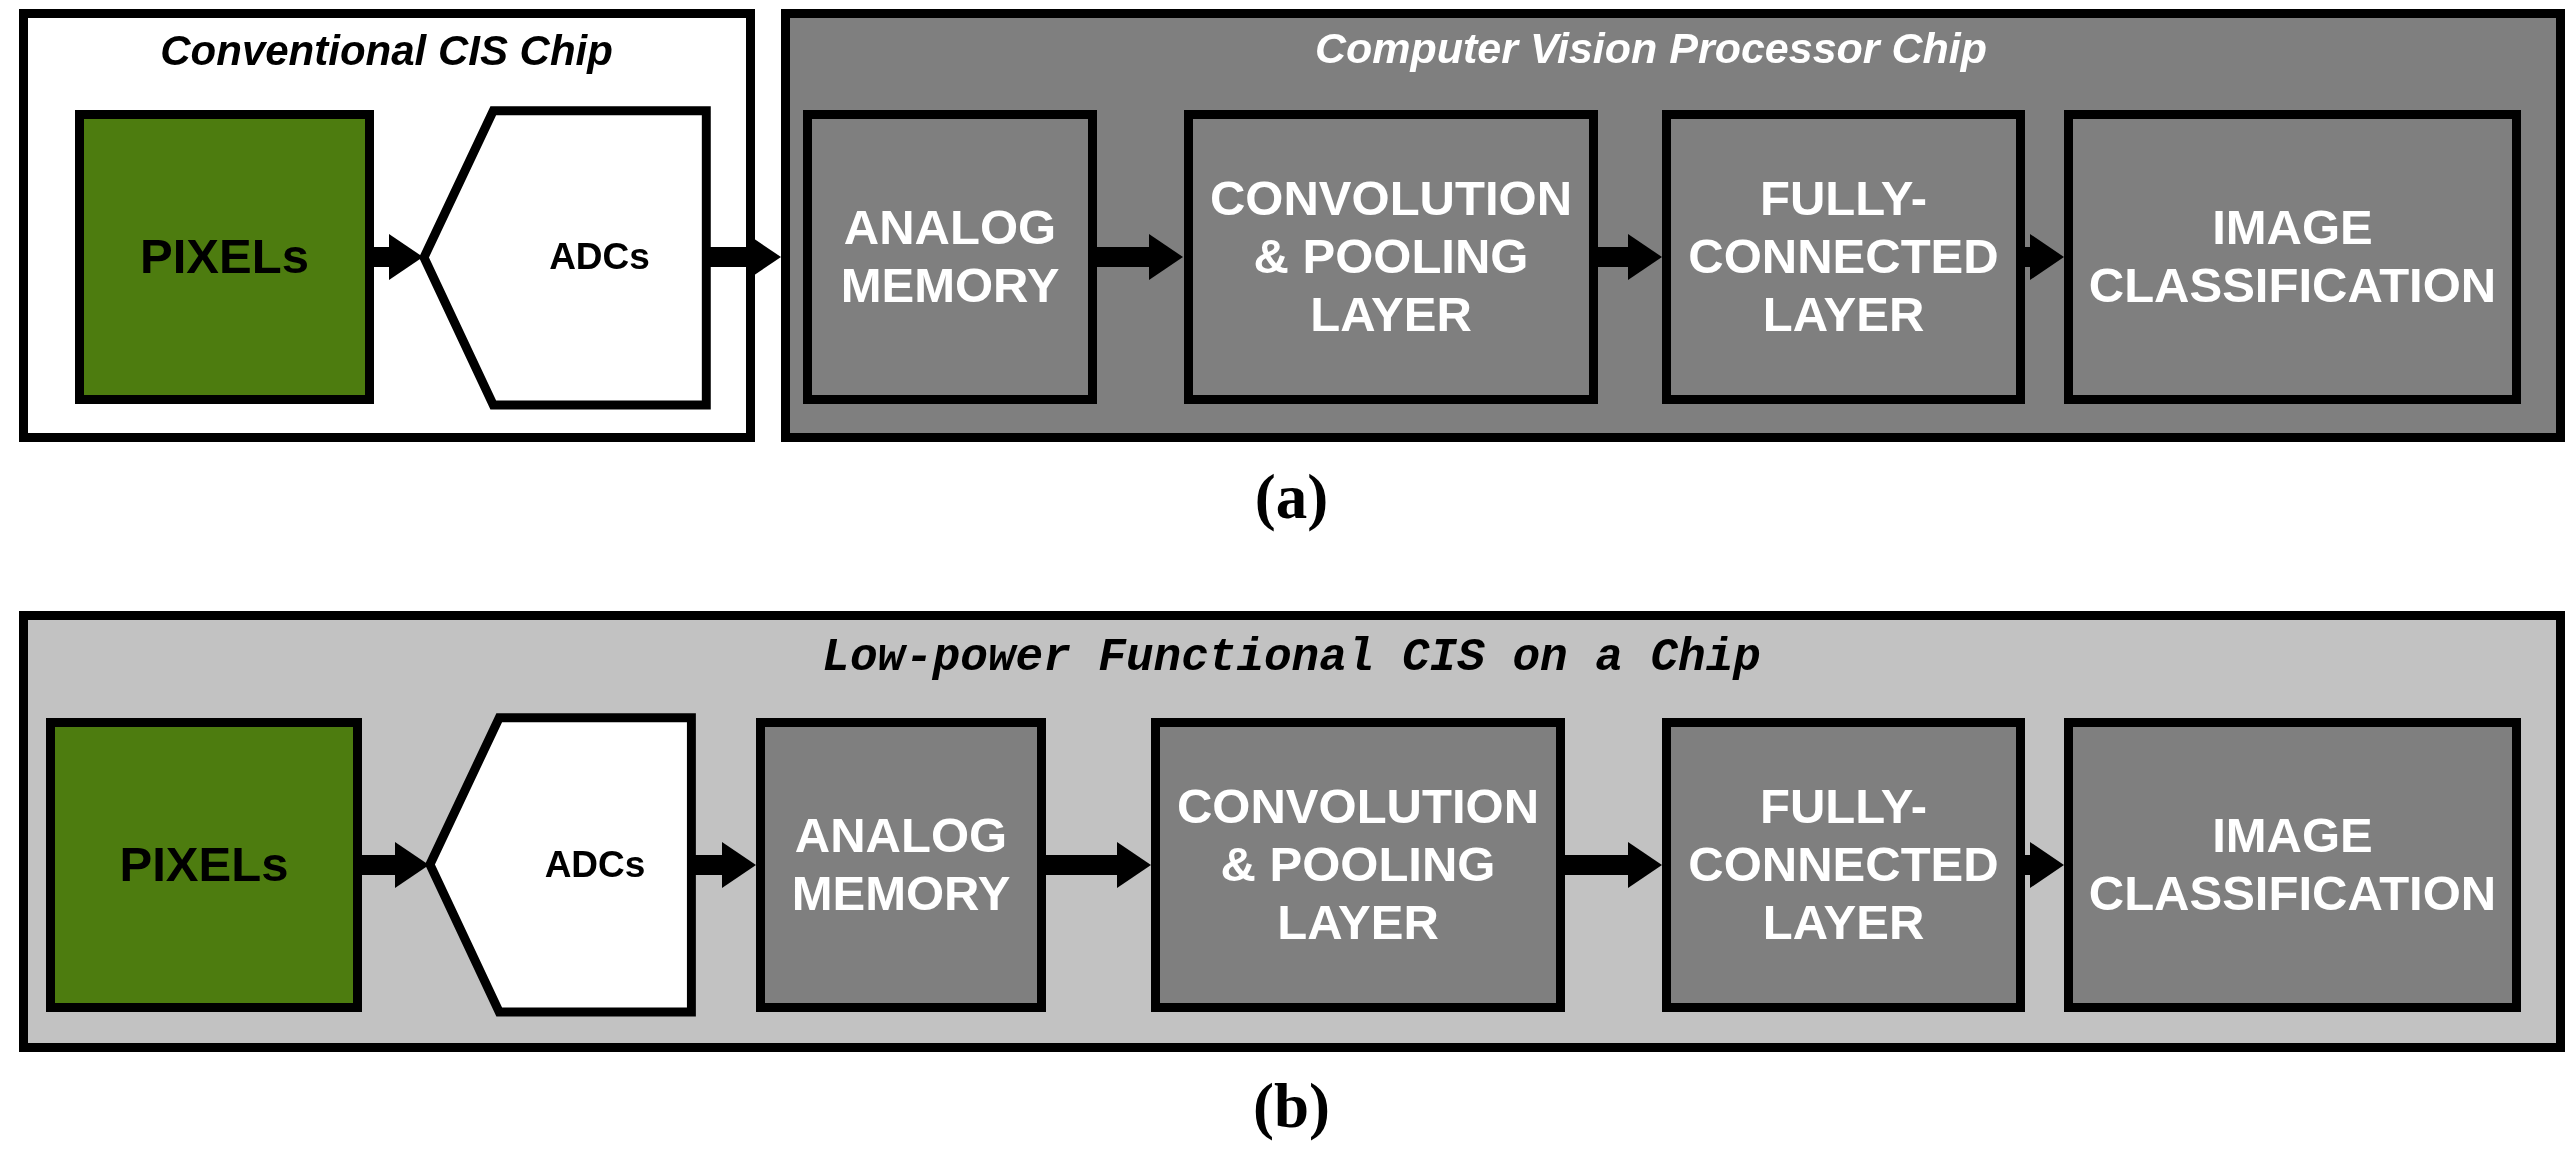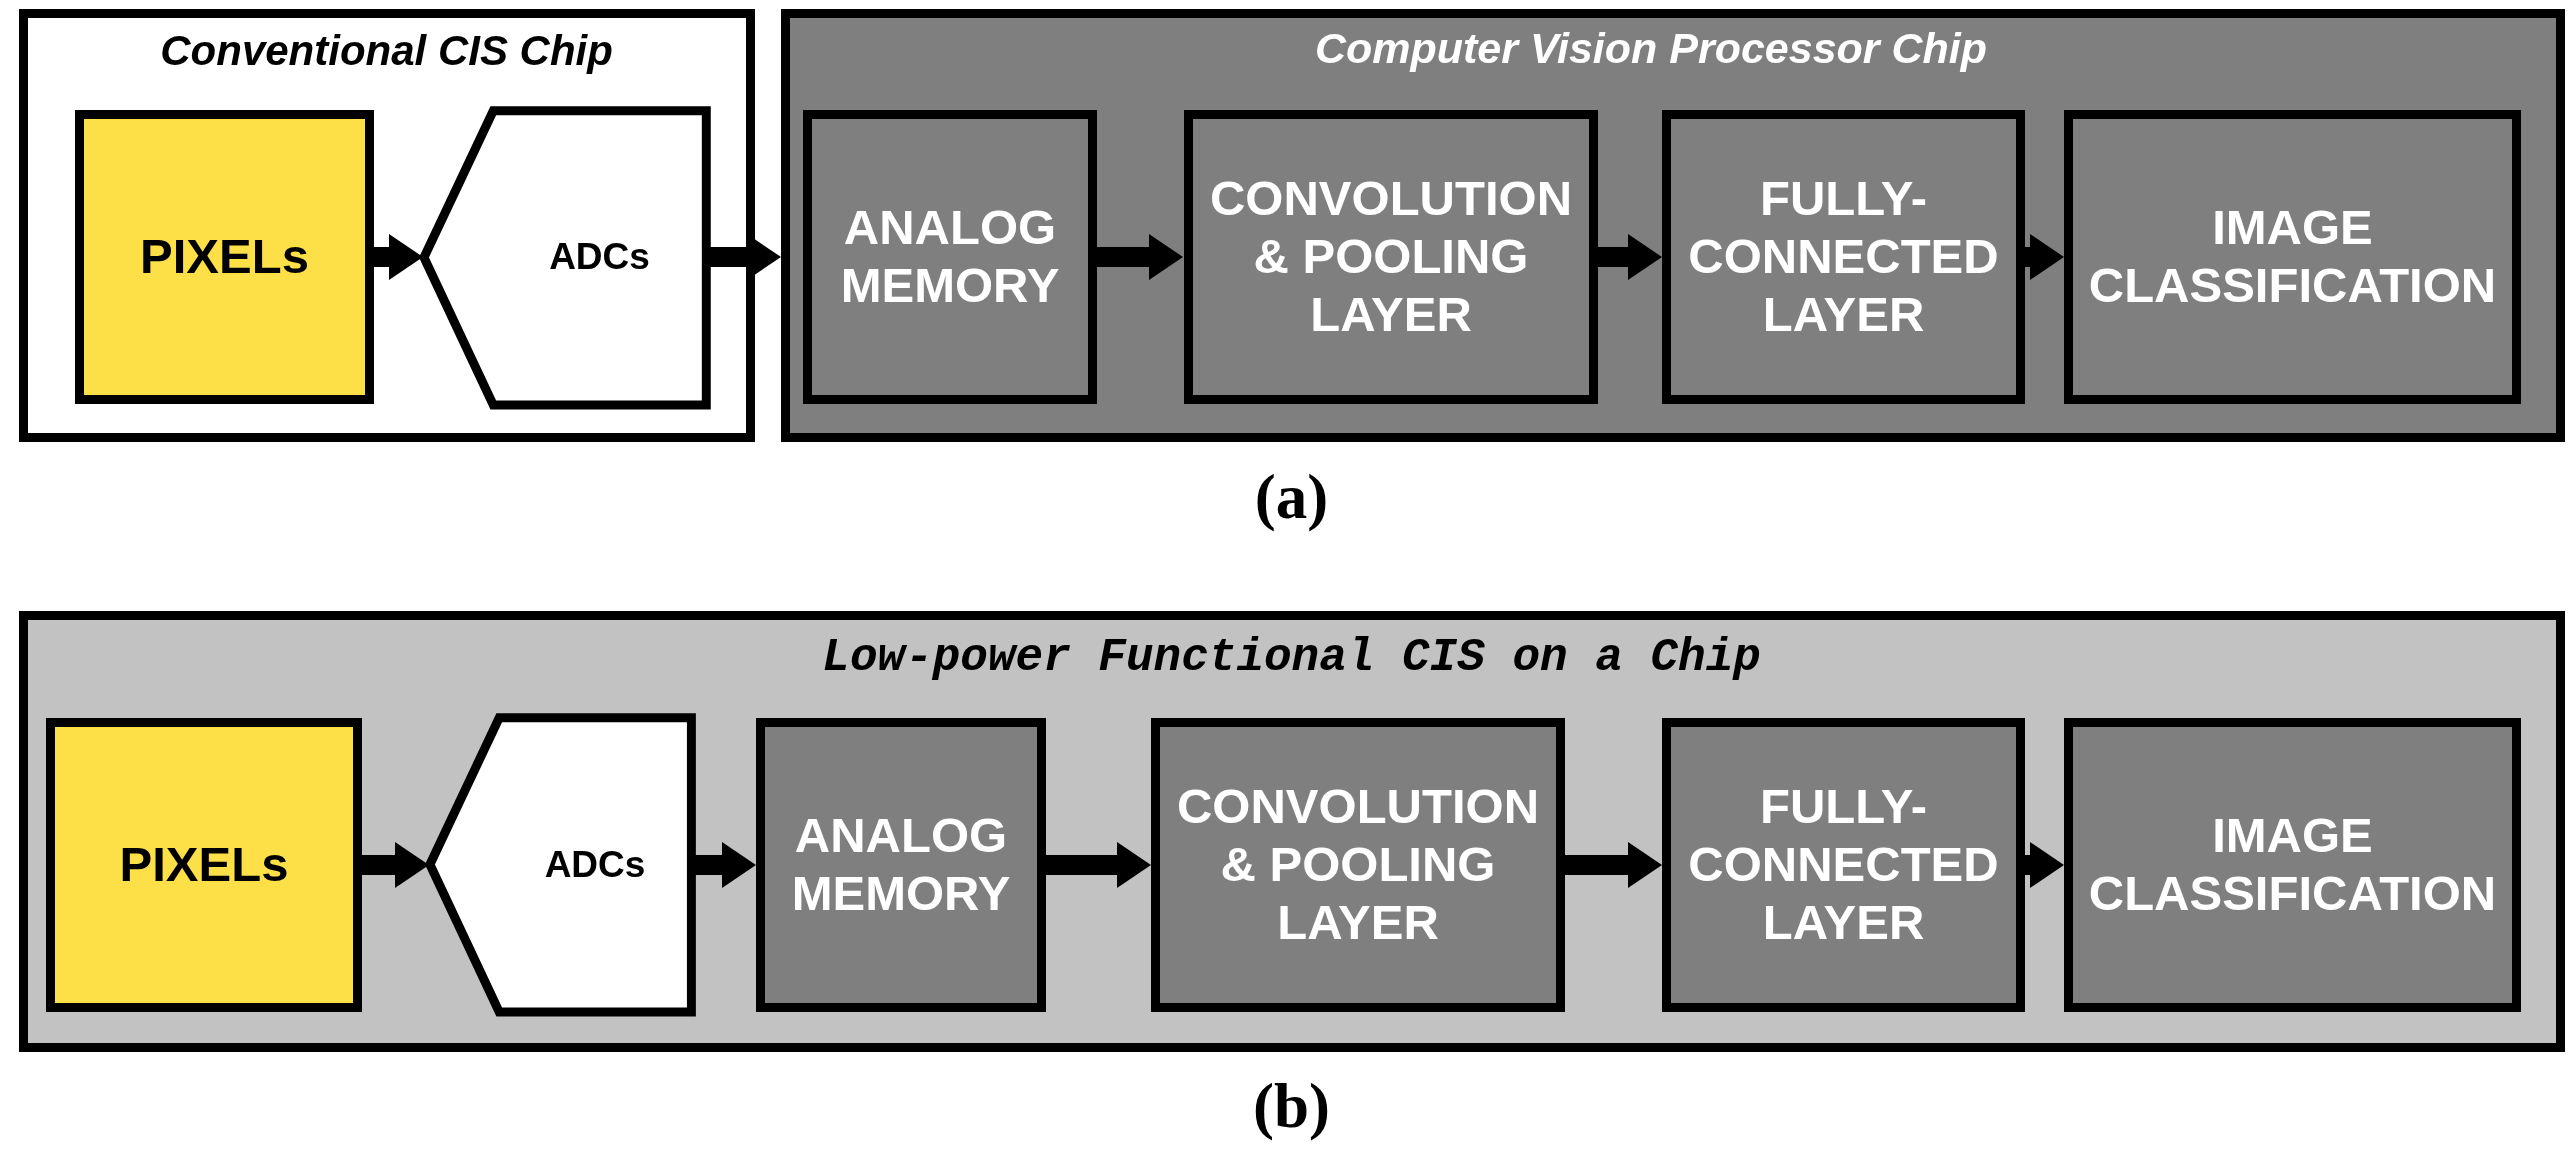--- a/index.html
+++ b/index.html
@@ -5,21 +5,21 @@
   html,body{margin:0;padding:0;background:#ffffff;}
   #canvas{position:relative;width:2576px;height:1154px;background:#ffffff;overflow:hidden;
           font-family:"Liberation Sans",sans-serif;}
   .panel{position:absolute;box-sizing:border-box;border:9px solid #000;}
   .panel.white{background:#ffffff;}
   .panel.dark{background:#7F7F7F;}
   .panel.light{background:#C2C2C2;}
   .block{position:absolute;box-sizing:border-box;border:9px solid #000;
          display:flex;align-items:center;justify-content:center;text-align:center;
          font-weight:bold;font-size:49px;line-height:1.18;white-space:pre-line;}
-  .block.white{background:#fde047;color:#000;}
+  .block.white{background:#4d7c0f;color:#000;}
   .block.dark{background:#7F7F7F;color:#fff;}
   .chip-title{position:absolute;text-align:center;font-style:italic;font-weight:bold;color:#000;}
   .chip-title.on-dark{color:#fff;}
   .adc-label{position:absolute;display:flex;align-items:center;justify-content:center;
              font-weight:bold;font-size:37px;color:#000;}
   .arrow{position:absolute;display:flex;align-items:center;height:46px;}
   .arrow .tail{height:19.4px;background:#000;}
   .arrow .head{width:0;height:0;border-top:23px solid transparent;
                border-bottom:23px solid transparent;border-left:34px solid #000;}
   .sub-label{position:absolute;width:447px;text-align:center;

